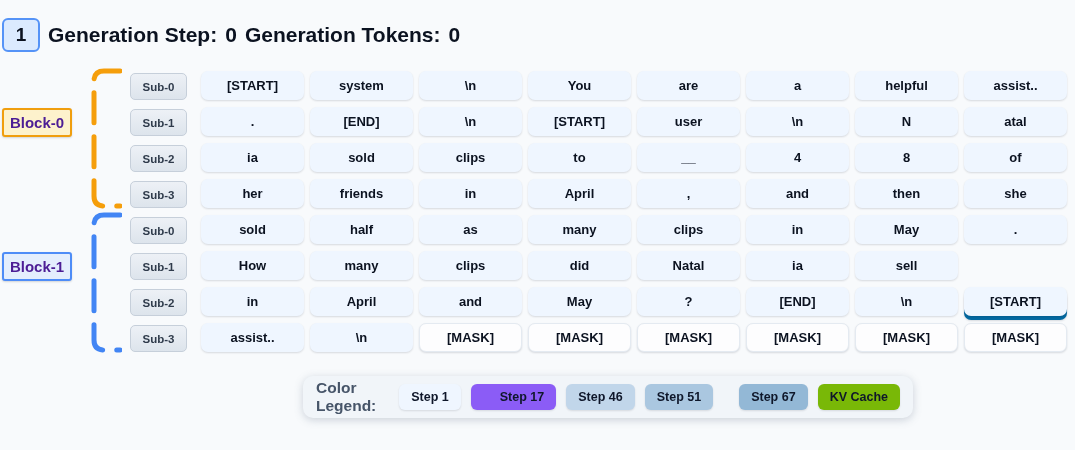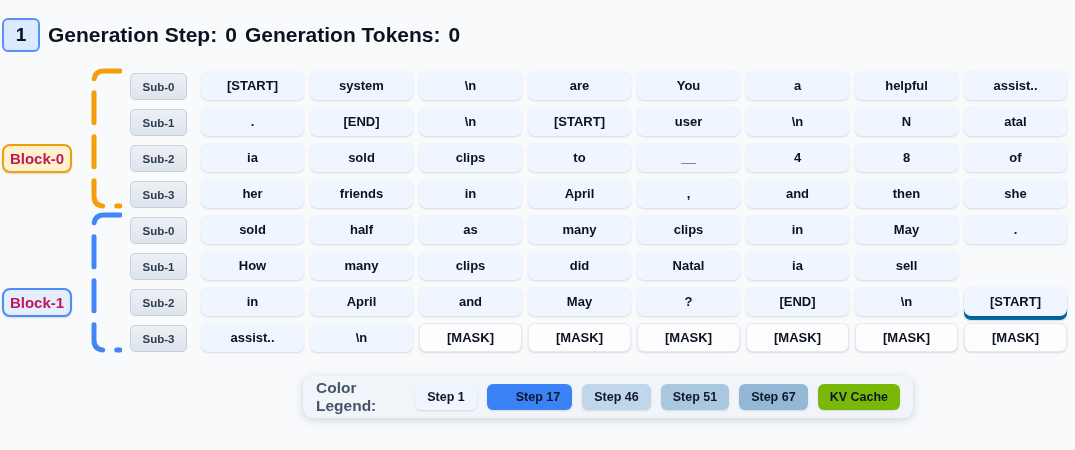--- a/index.html
+++ b/index.html
@@ -17,22 +17,22 @@
   .badge{
     display:inline-flex;align-items:center;justify-content:center;
     min-width:18px;padding:1px 8px;height:28px;
     background:#dbeafe;border:2px solid #5593f7;border-radius:6px;
     font-size:19px;font-weight:bold;color:#0b1220;
   }
   #blocks{position:absolute;inset:0;}
   .block-label{
     position:absolute;left:2px;width:66px;height:25px;
     display:flex;align-items:center;justify-content:center;
-    font-size:15px;font-weight:bold;color:#be185d;
-    border-radius:8px;border:2px solid;box-shadow:0 1px 2px rgba(0,0,0,.15);margin-top:36px;
+    font-size:15px;font-weight:bold;color:#4c1d95;
+    border-radius:3px;border:2px solid;box-shadow:0 1px 2px rgba(0,0,0,.15);
   }
   .sub-label{
     position:absolute;left:130px;width:55px;height:25px;
     display:flex;align-items:center;justify-content:center;
     font-size:11.5px;font-weight:bold;color:#2f3b4b;
     background:linear-gradient(#edf1f6,#dde4ec);
     border:1px solid #c6cfda;border-radius:5px;
   }
   .token-row{position:absolute;left:201px;display:flex;gap:6px;}
   .token-cell{
@@ -70,22 +70,22 @@
 <div id="blocks">
     <svg class="bracket" width="34" height="146" viewBox="0 0 34 146" style="top: 67px;">
       <path d="M32 4 H16 Q6 4 6 14 V129 Q6 139 16 139 H32" fill="none" stroke="#f59e0b" stroke-width="5" stroke-linecap="round" stroke-dasharray="30 14"></path>
     </svg>
     <div class="block-label" style="top: 108px; background: rgb(253, 242, 204); border-color: rgb(240, 158, 14);">Block-0</div>
     <div class="sub-label" style="top: 73px;">Sub-0</div>
     <div class="token-row" style="top: 71px;">
       <div class="token-cell" style="background: rgb(239, 246, 255); height: 29px;">[START]</div>
       <div class="token-cell" style="background: rgb(239, 246, 255); height: 29px;">system</div>
       <div class="token-cell" style="background: rgb(239, 246, 255); height: 29px;">\n</div>
+      <div class="token-cell" style="background: rgb(239, 246, 255); height: 29px;">You</div>
       <div class="token-cell" style="background: rgb(239, 246, 255); height: 29px;">are</div>
-      <div class="token-cell" style="background: rgb(239, 246, 255); height: 29px;">You</div>
       <div class="token-cell" style="background: rgb(239, 246, 255); height: 29px;">a</div>
       <div class="token-cell" style="background: rgb(239, 246, 255); height: 29px;">helpful</div>
       <div class="token-cell" style="background: rgb(239, 246, 255); height: 29px;">assist..</div>
     </div>
     <div class="sub-label" style="top: 109px;">Sub-1</div>
     <div class="token-row" style="top: 107px;">
       <div class="token-cell" style="background: rgb(239, 246, 255); height: 29px;">.</div>
       <div class="token-cell" style="background: rgb(239, 246, 255); height: 29px;">[END]</div>
       <div class="token-cell" style="background: rgb(239, 246, 255); height: 29px;">\n</div>
       <div class="token-cell" style="background: rgb(239, 246, 255); height: 29px;">[START]</div>
@@ -163,19 +163,19 @@
       <div class="token-cell" style="background: rgb(253, 253, 254); border: 1px solid rgb(228, 234, 241); height: 29px;">[MASK]</div>
       <div class="token-cell" style="background: rgb(253, 253, 254); border: 1px solid rgb(228, 234, 241); height: 29px;">[MASK]</div>
       <div class="token-cell" style="background: rgb(253, 253, 254); border: 1px solid rgb(228, 234, 241); height: 29px;">[MASK]</div>
     </div>
   </div>
 
 <div class="legend">
   <span class="legend-title">Color Legend:</span>
   <div id="legend-chips" style="display:flex;gap:10px;">
       <span class="chip" style="background: rgb(239, 246, 255);">Step 1</span>
-      <span class="chip" style="background: #3b82f6; padding-left: 29px;">Step 17</span>
+      <span class="chip" style="background: #8b5cf6; padding-left: 29px;">Step 17</span>
       <span class="chip" style="background: rgb(193, 214, 234);">Step 46</span>
       <span class="chip" style="background: rgb(170, 199, 224);">Step 51</span>
-      <span class="chip" style="background: rgb(147, 184, 214);">Step 67</span>
+      <span class="chip" style="background: rgb(147, 184, 214); margin-left: 16px;">Step 67</span>
       <span class="chip" style="background: rgb(121, 184, 7);">KV Cache</span>
     </div>
 </div>
 
 </body></html>

